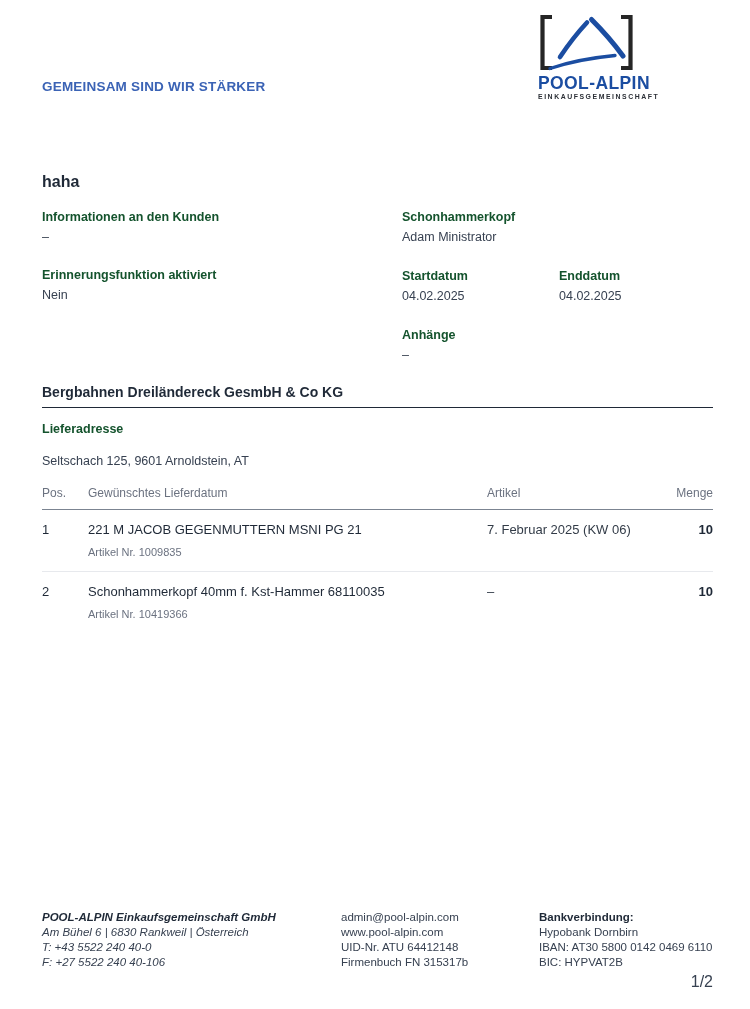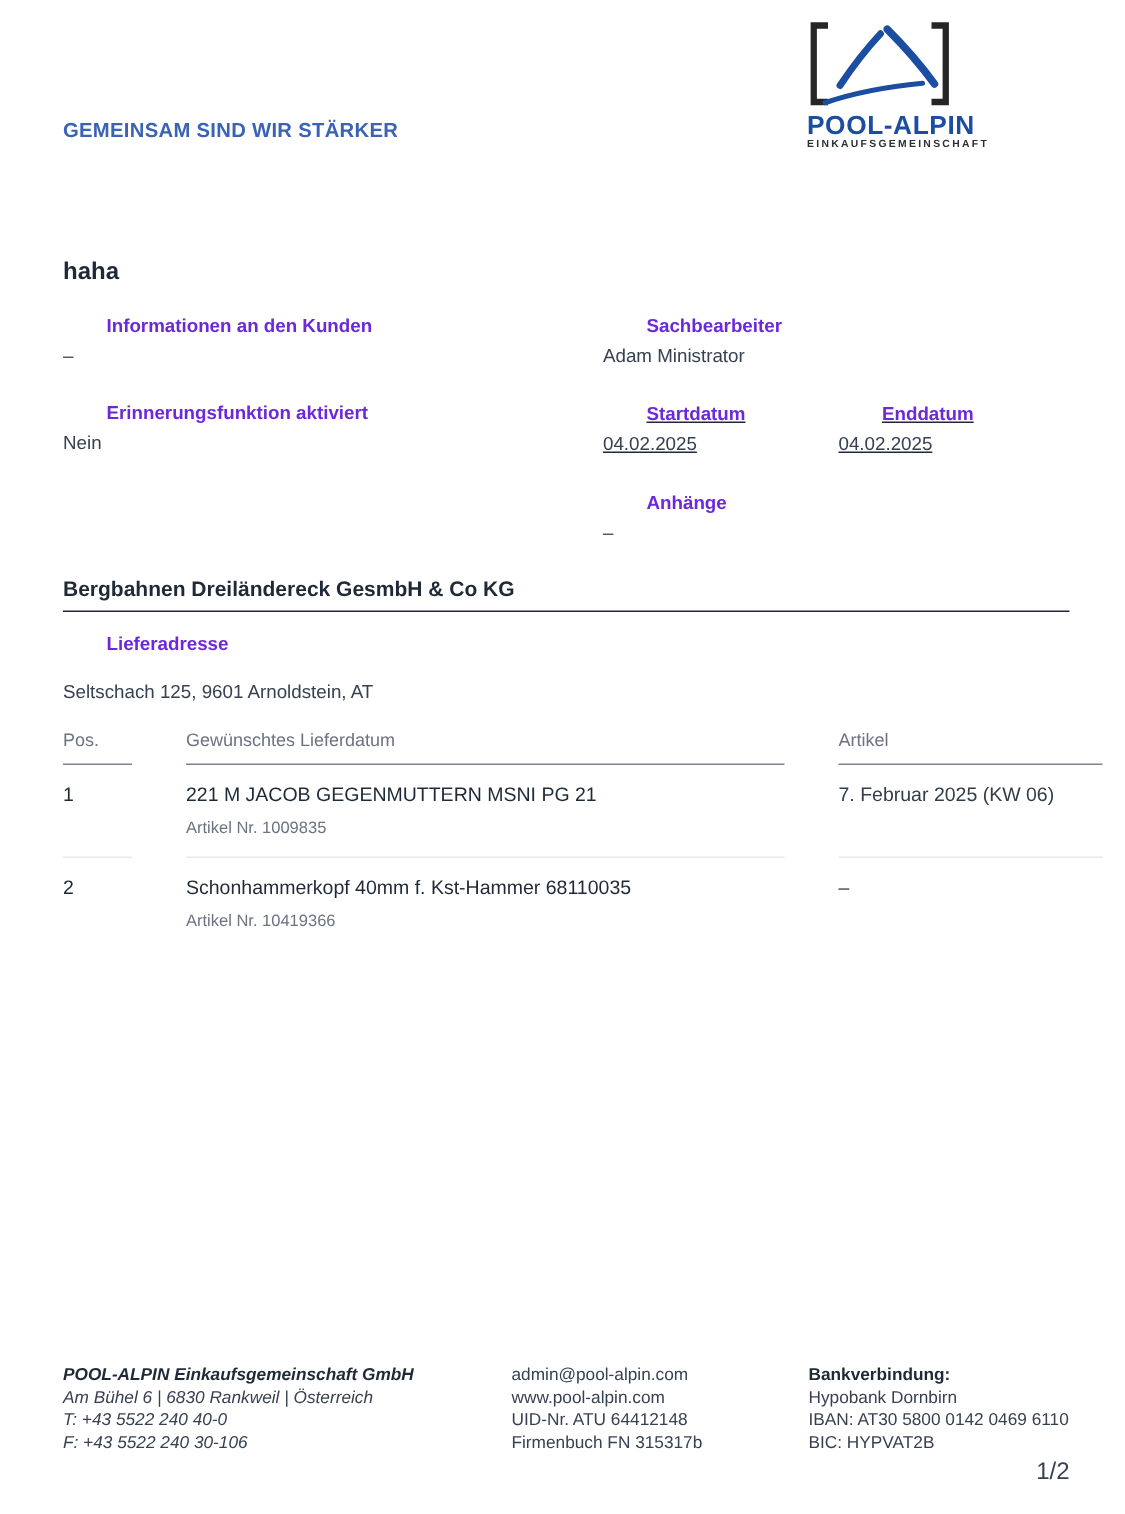--- a/index.html
+++ b/index.html
@@ -31,42 +31,42 @@
   }
   .logo-address { margin-top: 15px; font-size: 12.5px; line-height: 15.5px; color: #1f2937; }
 
   
   .doc-title {
     position: absolute; left: 42px; top: 173px;
     font-size: 16px; font-weight: 700; color: #1f2937;
   }
 
   
-  .label { font-size: 12.5px; font-weight: 700; color: #6d28d9; line-height: 16px; margin-left: 29px; }
+  .label { font-size: 12.5px; font-weight: 700; color: #14532d; line-height: 16px; }
   .value { font-size: 12.5px; font-weight: 400; color: #374151; line-height: 16px; }
   .details-left  { position: absolute; left: 42px;  top: 209px; width: 340px; }
   .details-right { position: absolute; left: 402px; top: 209px; width: 315px; }
   .details-left .value, .details-right .value { margin-top: 4px; }
   .group-gap { margin-top: 22px; }
   .email-line { font-size: 12.5px; color: #374151; line-height: 16px; margin-top: 1px; }
   .email-link { color: #3b82f6; text-decoration: underline; cursor: pointer; }
-  .dates-row { display: flex; margin-top: 23px; text-decoration: underline; }
+  .dates-row { display: flex; margin-top: 23px; }
   .date-col-start { width: 157px; }
   .attachments { margin-top: 23px; }
 
   
   .section { position: absolute; left: 42px; top: 384px; width: 671px; }
   .section-title { font-size: 14px; font-weight: 700; color: #1f2937; line-height: 17px; }
   .section-rule { border: none; border-top: 1.6px solid #1f2937; margin-top: 6px; }
   .delivery-label { margin-top: 13px; }
   .delivery-address { margin-top: 16px; }
 
   
   .items-table { margin-top: 17px; width: 671px; }
-  .tr { display: grid; grid-template-columns: 46px 399px 176px 50px; gap: 36px; }
+  .tr { display: grid; grid-template-columns: 46px 399px 176px 50px; }
   .th {
     font-size: 12px; font-weight: 400; color: #6b7280;
     padding-bottom: 9px; border-bottom: 1px solid #7b8491;
   }
   .th.qty, .td.qty { text-align: right; }
   .row .td { padding-top: 12px; padding-bottom: 13px; border-bottom: 1px solid #e7e9ed; }
   .row:last-child .td { border-bottom: none; }
   .td.pos { font-size: 13px; color: #1f2937; }
   .td .article-title { font-size: 13px; color: #1f2937; line-height: 15px; }
   .td .article-nr { font-size: 11px; color: #6b7280; margin-top: 9px; }
@@ -107,21 +107,21 @@
   <h1 class="doc-title">haha</h1>
 
   <div class="details-left">
     <div class="label">Informationen an den Kunden</div>
     <div class="value">–</div>
     <div class="label group-gap">Erinnerungsfunktion aktiviert</div>
     <div class="value">Nein</div>
   </div>
 
   <div class="details-right">
-    <div class="label">Sachbearbeiter</div>
+    <div class="label">Schonhammerkopf</div>
     <div class="value">Adam Ministrator</div>
     <div class="dates-row">
       <div class="date-col-start">
         <div class="label">Startdatum</div>
         <div class="value">04.02.2025</div>
       </div>
       <div>
         <div class="label">Enddatum</div>
         <div class="value">04.02.2025</div>
       </div>
@@ -166,21 +166,21 @@
         <div class="td qty">10</div>
       </div>
     </div>
   </div>
 
   <div class="footer">
     <div class="footer-col company">
       <div class="footer-bold">POOL-ALPIN Einkaufsgemeinschaft GmbH</div>
       <div>Am Bühel 6 | 6830 Rankweil | Österreich</div>
       <div>T: +43 5522 240 40-0</div>
-      <div>F: +43 5522 240 30-106</div>
+      <div>F: +27 5522 240 40-106</div>
     </div>
     <div class="footer-col contact">
       <div>admin@pool-alpin.com</div>
       <div>www.pool-alpin.com</div>
       <div>UID-Nr. ATU 64412148</div>
       <div>Firmenbuch FN 315317b</div>
     </div>
     <div class="footer-col bank">
       <div class="footer-bold">Bankverbindung:</div>
       <div>Hypobank Dornbirn</div>

